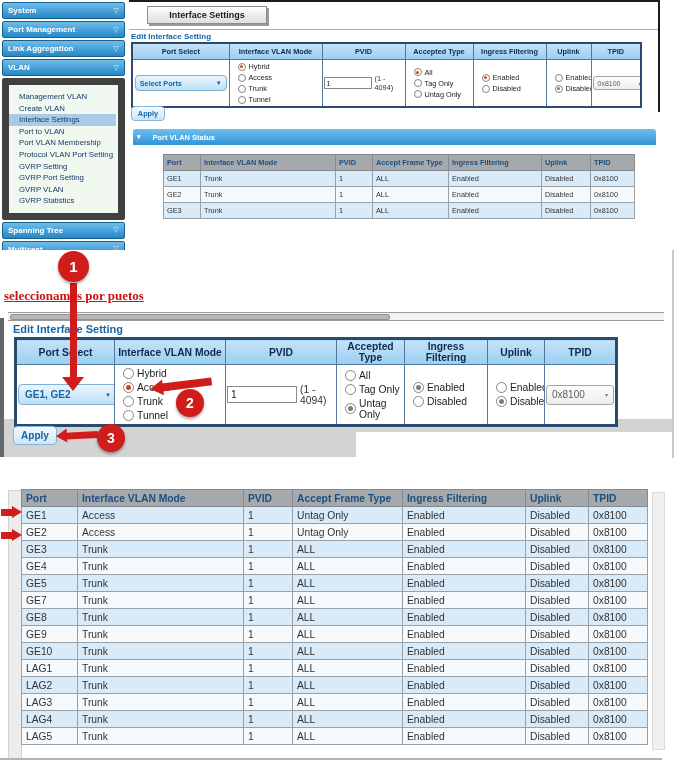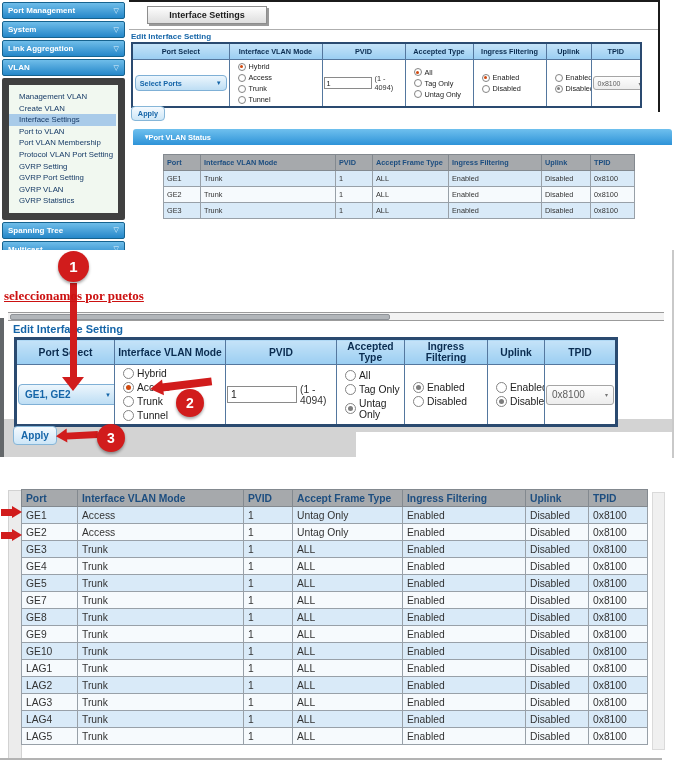--- a/index.html
+++ b/index.html
@@ -74,22 +74,22 @@
   .f-mid .tpid-sel{width:56px;height:18px;font-size:10px;padding:0 5px;}
   .tpid-sel .caret{font-size:6px;color:#777;}
 
   .apply-btn{background:linear-gradient(#f5fafe,#cde6f7);border:1px solid #86b6d8;border-radius:4px;
              color:#1565a8;font-weight:bold;display:flex;align-items:center;justify-content:center;cursor:pointer;}
   .apply-top{left:2px;top:104px;width:32px;height:13px;font-size:7.3px;}
   .apply-mid{left:13px;top:426px;width:42px;height:17px;font-size:10px;}
 
   
   .status-bar{left:4px;top:127px;width:515px;height:16px;border-radius:3px 3px 0 0;
-              background:linear-gradient(#6fc0ee,#2e93d8);display:flex;align-items:center;gap:0;
-              padding:0 12px;color:#fff;font-size:7.5px;font-weight:bold;cursor:pointer;}
+              background:linear-gradient(#6fc0ee,#2e93d8);display:flex;align-items:center;gap:12px;
+              padding:0 4px;color:#fff;font-size:7.5px;font-weight:bold;cursor:pointer;}
   .status-bar .tri{font-size:7px;}
   .grid th{background:#a6a9ac;color:#1d4e80;font-weight:bold;text-align:left;border:1px solid #83898f;}
   .grid td{border:1px solid #98a0a8;color:#333;text-align:left;}
   .grid tbody tr:nth-child(odd){background:#d9eaf8;}
   .grid tbody tr:nth-child(even){background:#f6fafd;}
   .s-top{border:1px solid #83898f;}
   .s-top th{font-size:7.3px;height:13px;padding:1px 3px;}
   .s-top td{font-size:7.3px;height:13px;padding:1px 3px;}
   .s-bot{border:1px solid #83898f;}
   .s-bot th{font-size:10.3px;height:16px;padding:0 4px;}
@@ -139,25 +139,25 @@
 </style>
 </head>
 <body>
 
 <div class="page">
 
   <div class="abs sidebar">
     <div>
 
     <div class="side-hdr">
+          <span>System</span>
+          <span class="collapse">▽</span>
+        </div>
+        <div class="side-hdr">
           <span>Port Management</span>
-          <span class="collapse">▽</span>
-        </div>
-        <div class="side-hdr">
-          <span>System</span>
           <span class="collapse">▽</span>
         </div>
         <div class="side-hdr">
           <span>Link Aggregation</span>
           <span class="collapse">▽</span>
         </div>
         <div class="side-hdr">
           <span>VLAN</span>
           <span class="collapse">▽</span>
         </div>

